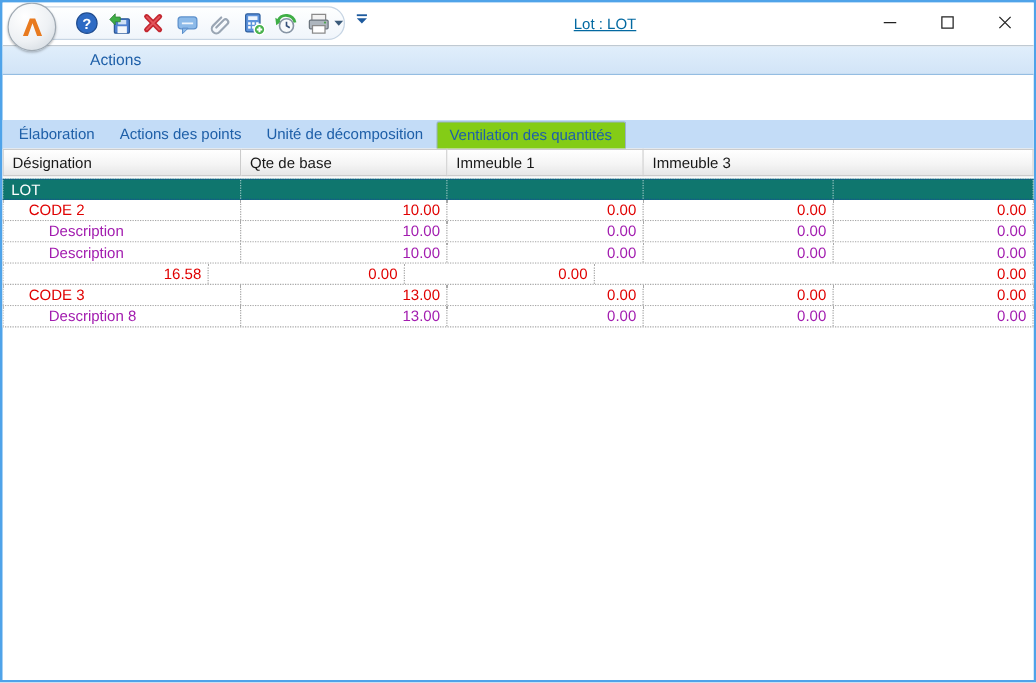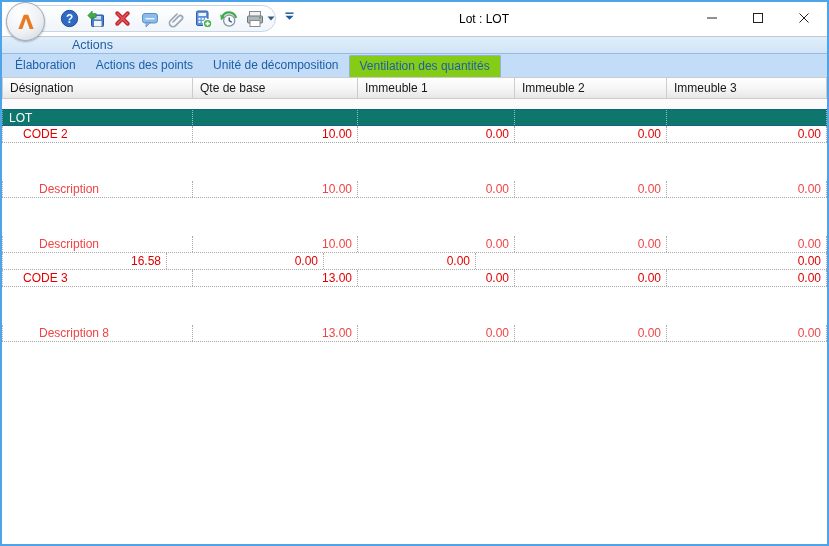--- a/index.html
+++ b/index.html
@@ -12,51 +12,51 @@
     border:1px solid #9fa9b2;z-index:6;display:flex;align-items:center;justify-content:center;
     box-shadow:0 1px 2px rgba(0,0,0,.28);}
   .qat{position:absolute;left:30px;top:3px;height:27px;width:244px;box-sizing:border-box;
     border:1px solid #c7d5e4;border-radius:4px 14px 14px 4px;
     background:linear-gradient(180deg,#feffff,#f0f5fb);
     display:flex;align-items:center;gap:5px;padding-left:26px;z-index:4;}
   .tbtn{width:25px;height:24px;display:flex;align-items:center;justify-content:center;cursor:default;}
   .tbtn.print-group{width:34px;gap:2px;}
   .qat-overflow{position:absolute;left:281px;top:7px;z-index:4;}
   .title-text{position:absolute;left:482px;top:17px;transform:translate(-50%,-50%);
-    font-size:12px;color:#000000;white-space:nowrap;}
+    font-size:12px;color:#0369a1;white-space:nowrap;text-decoration:underline;}
   .win-controls{position:absolute;top:0;right:0;height:31px;display:flex;z-index:5;}
   .win-btn{width:46px;height:31px;display:flex;align-items:center;justify-content:center;}
   
-  .menubar{height:17px;background:linear-gradient(180deg,#e0eefb,#d2e4f7);
+  .menubar{height:23px;background:linear-gradient(180deg,#e0eefb,#d2e4f7);
     border-bottom:1px solid #94bde2;display:flex;align-items:center;padding-left:62px;box-sizing:border-box;}
   .menubar-item{color:#1e5fa8;font-size:12.5px;padding:0 8px;cursor:default;}
   
-  .tabstrip{height:23px;background:#c3dcf7;display:flex;align-items:flex-end;padding-left:3px;box-sizing:border-box;}
+  .tabstrip{height:23px;background:#c3dcf7;display:flex;align-items:flex-end;padding-left:3px;box-sizing:border-box;margin-top:36px;}
   .tab{height:22px;line-height:21px;padding:0 10px;color:#1e5fa8;font-size:12px;cursor:default;white-space:nowrap;box-sizing:border-box;}
   .tab.active{background:#84cc16;border:1px solid #98b2cb;border-bottom:none;border-radius:2px 2px 0 0;}
   
   .grid{background:#fff;}
-  .grid-header{display:flex;height:32px;background:#fbfbfb;}
+  .grid-header{display:flex;height:24px;background:#fbfbfb;}
   .hcell{box-sizing:border-box;height:22px;line-height:20px;padding-left:7px;font-size:12px;color:#181818;
     background:linear-gradient(180deg,#ffffff 0%,#f5f5f5 55%,#e7e7e7 100%);
     border:1px solid #cccccc;border-left:none;box-shadow:1px 0 0 #ffffff;white-space:nowrap;overflow:hidden;}
   .hcell:first-child{border-left:1px solid #cccccc;}
   .c0{width:191px;} .c1{width:165px;} .c2{width:157px;} .c3{width:152px;} .c4{flex:1;}
   .grid-body{}
   .trow{display:flex;height:17px;box-sizing:border-box;border-bottom:1px dotted #a8a8a8;font-size:12px;background:#fff;}
   .cell{box-sizing:border-box;border-right:1px dotted #a8a8a8;display:flex;align-items:center;
     white-space:nowrap;overflow:hidden;}
   .cell:first-child{border-left:1px dotted #bdbdbd;}
   .name-cell{justify-content:flex-start;}
   .num-cell{justify-content:flex-end;padding-right:5px;}
   .indent-0 .name-cell{padding-left:6px;}
   .indent-1 .name-cell{padding-left:20px;}
   .indent-2 .name-cell{padding-left:36px;}
   .trow.code{color:#e00000;}
-  .trow.description{color:#ef4444;margin-top:38px;}
+  .trow.description{color:#a21caf;}
   .trow.selected{background:#0f766e;color:#ffffff;border-top:1px dotted #17548f;border-bottom:1px dotted #17548f;}
   .trow.selected .cell{border-right-color:rgba(255,255,255,.55);}
   .trow.selected .cell:first-child{border-left-color:rgba(255,255,255,.4);}
 </style>
 </head>
 <body>
 
 <div class="window">
 
   <div class="titlebar">
@@ -171,21 +171,20 @@
     <div class="tab">Actions des points</div>
     <div class="tab">Unité de décomposition</div>
     <div class="tab active">Ventilation des quantités</div>
   </div>
 
   <div class="grid">
     <div class="grid-header">
       <div class="hcell c0">Désignation</div>
       <div class="hcell c1">Qte de base</div>
       <div class="hcell c2">Immeuble 1</div>
-      <div class="hcell c3">Immeuble 2</div>
       <div class="hcell c4">Immeuble 3</div>
     </div>
     <div class="grid-body">
         <div class="trow selected indent-0">
           <div class="cell c0 name-cell">LOT</div>
           <div class="cell c1 num-cell"></div>
           <div class="cell c2 num-cell"></div>
           <div class="cell c3 num-cell"></div>
           <div class="cell c4 num-cell"></div>
         </div>

